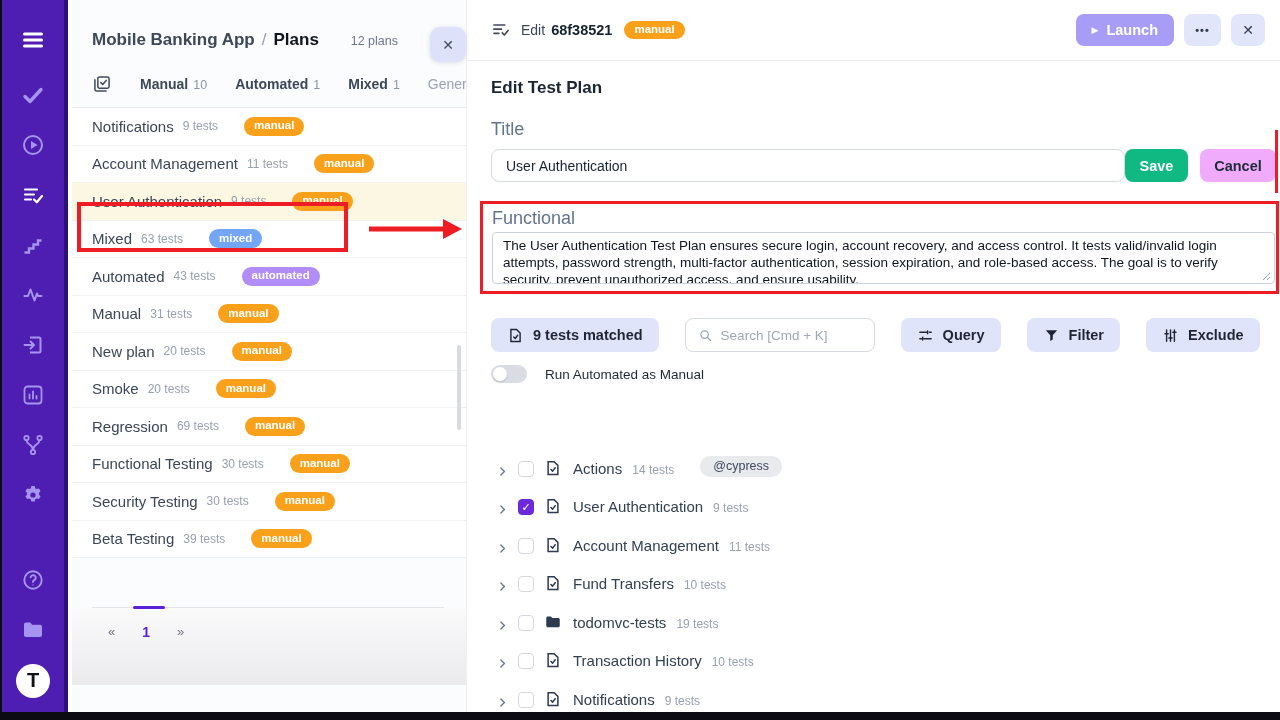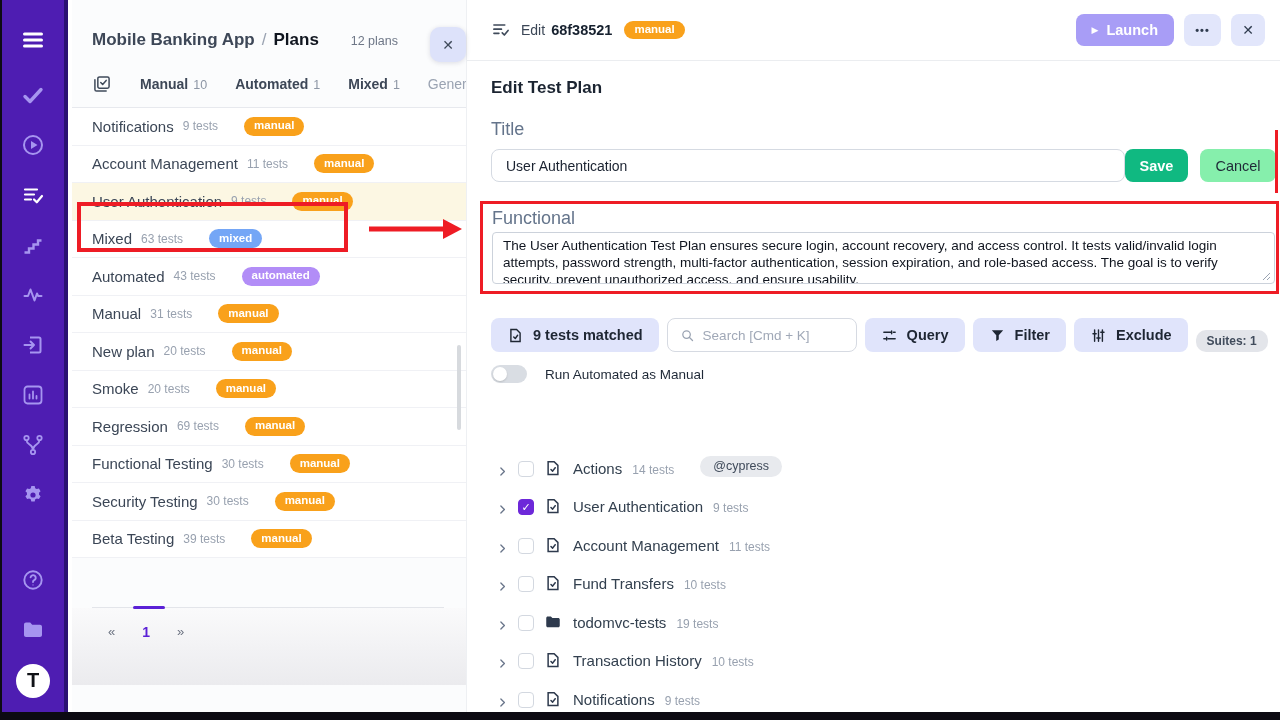--- a/index.html
+++ b/index.html
@@ -62,27 +62,27 @@
   .btn-launch{height:32px;padding:0 16px;background:#a89df6;color:#fff;font-size:14.5px;font-weight:700;gap:8px}
   .btn-launch .tri{font-size:9px;line-height:1}
   .btn-more{width:37px;height:32px;background:#e2e6fb;color:#2f3b4e;font-size:11px;font-weight:900;letter-spacing:1px}
   .btn-close{width:34px;height:32px;background:#e2e6fb;color:#2f3b4e;font-size:14px;font-weight:600}
   .detail-body{padding:17px 0 0 24px;width:809px}
   .edit-heading{font-size:17px;font-weight:700;color:#1b2431}
   .field-label{display:block;font-size:18px;color:#64748b;margin-top:21px}
   .title-row{display:flex;margin-top:9px;height:33px}
   .title-input{flex:1;height:33px;border:1px solid #d5dae2;border-radius:8px;padding:0 14px;font-size:14px;color:#1a2230;font-family:inherit;outline:none;background:#fff}
   .btn-save{width:63px;height:33px;margin-left:0;background:#10b981;color:#fff;font-size:14.5px;font-weight:700}
-  .btn-cancel{width:76px;height:33px;margin-left:12px;background:#86efac;color:#1f2937;font-size:14.5px;font-weight:400}
+  .btn-cancel{width:76px;height:33px;margin-left:12px;background:#f0abfc;color:#1f2937;font-size:14.5px;font-weight:700}
   .desc-anno{position:relative;margin-top:19px;margin-left:-11px;width:799px;height:93px;border:3px solid #ee1c25;padding:2px 0 0 9px}
   .desc-anno .field-label{margin-top:2px}
   .desc-textarea{display:block;margin-top:3px;width:783px;height:52px;resize:none;border:1px solid #ccd2db;border-radius:4px;
     padding:4px 10px;font-size:13.5px;line-height:17px;color:#10151f;font-family:inherit;outline:none;overflow:hidden}
   .resize-glyph{position:absolute;right:5px;bottom:6px;pointer-events:none}
-  .toolbar{display:flex;align-items:flex-end;gap:8px;margin-top:24px;white-space:nowrap}
+  .toolbar{display:flex;align-items:flex-start;gap:26px;margin-top:24px;white-space:nowrap}
   .tb-btn{height:34px;border-radius:8px;background:#e0e4fb;color:#1e2633;font-size:14.5px;font-weight:600;gap:9px;padding:0 16px}
   .tb-btn svg{width:17px;height:17px}
   .search-box{display:flex;align-items:center;gap:8px;width:190px;height:34px;border:1px solid #d6dae2;border-radius:8px;padding:0 12px;background:#fff}
   .search-box input{border:none;outline:none;flex:1;font-size:13.5px;color:#1a2230;font-family:inherit;min-width:0;background:transparent}
   .search-box input::placeholder{color:#a0a8b7}
   .suites-pill{background:#e3e5ea;color:#414c5c;font-size:12px;font-weight:600;border-radius:10px;padding:4px 11px}
   .toggle-row{display:flex;align-items:center;gap:18px;margin-top:13px}
   .toggle{width:36px;height:18px;border-radius:9px;background:#d9dde3;position:relative;cursor:pointer;flex:none}
   .toggle .knob{position:absolute;left:2px;top:2px;width:14px;height:14px;border-radius:50%;background:#fff;box-shadow:0 1px 2px rgba(0,0,0,.15)}
   .toggle-label{font-size:13.5px;color:#1f2937}

